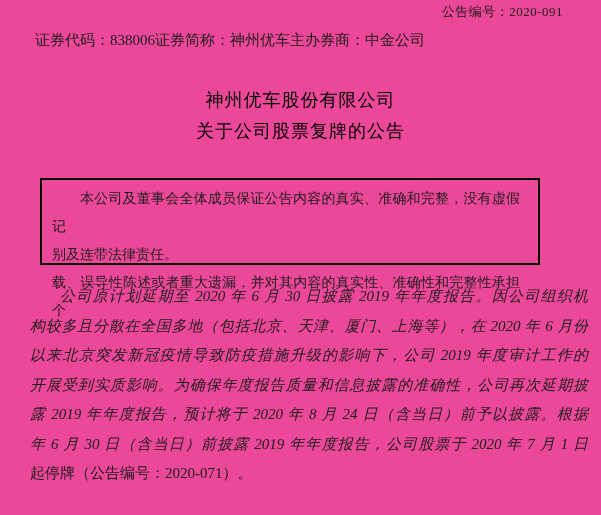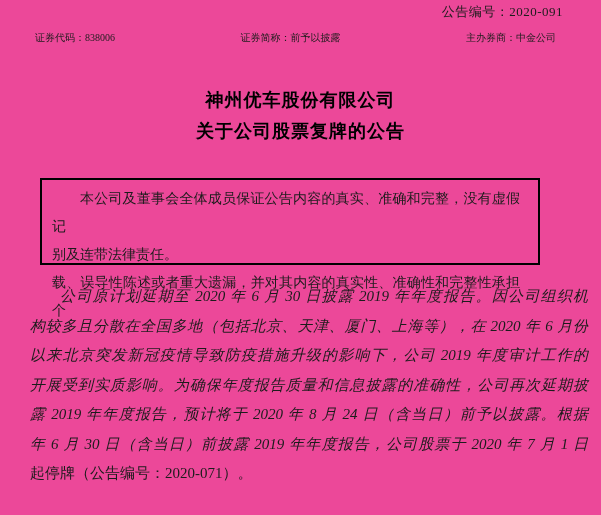--- a/index.html
+++ b/index.html
@@ -23,31 +23,30 @@
     font-size: 13px;
     letter-spacing: 0.5px;
     white-space: nowrap;
   }
   .header-row {
     position: absolute;
     top: 31px;
     left: 35px;
     right: 45px;
     display: flex;
-    justify-content: space-between;
-    font-size: 10px;
+    font-size: 15px;
     white-space: nowrap;
   }
   .doc-title {
     position: absolute;
     left: 0;
     width: 100%;
     text-align: center;
     font-size: 18px;
-    font-weight: bold;
+    font-weight: normal;
     color: #000000;
     letter-spacing: 1px;
   }
   .doc-title.t1 { top: 88px; }
   .doc-title.t2 { top: 119px; }
   .disclaimer-box {
     position: absolute;
     top: 178px;
     left: 40px;
     width: 500px;
@@ -85,21 +84,21 @@
 </style>
 </head>
 <body>
 
 <div class="page">
 
   <div class="notice-no">公告编号：2020-091</div>
 
   <div class="header-row">
     <span>证券代码：838006</span>
-    <span>证券简称：前予以披露</span>
+    <span>证券简称：神州优车</span>
     <span>主办券商：中金公司</span>
   </div>
 
   <div class="doc-title t1">神州优车股份有限公司</div>
 
   <div class="doc-title t2">关于公司股票复牌的公告</div>
 
   <div class="disclaimer-box">
     <div class="line first justify">本公司及董事会全体成员保证公告内容的真实、准确和完整，没有虚假记</div>
     <div class="line">别及连带法律责任。</div>

